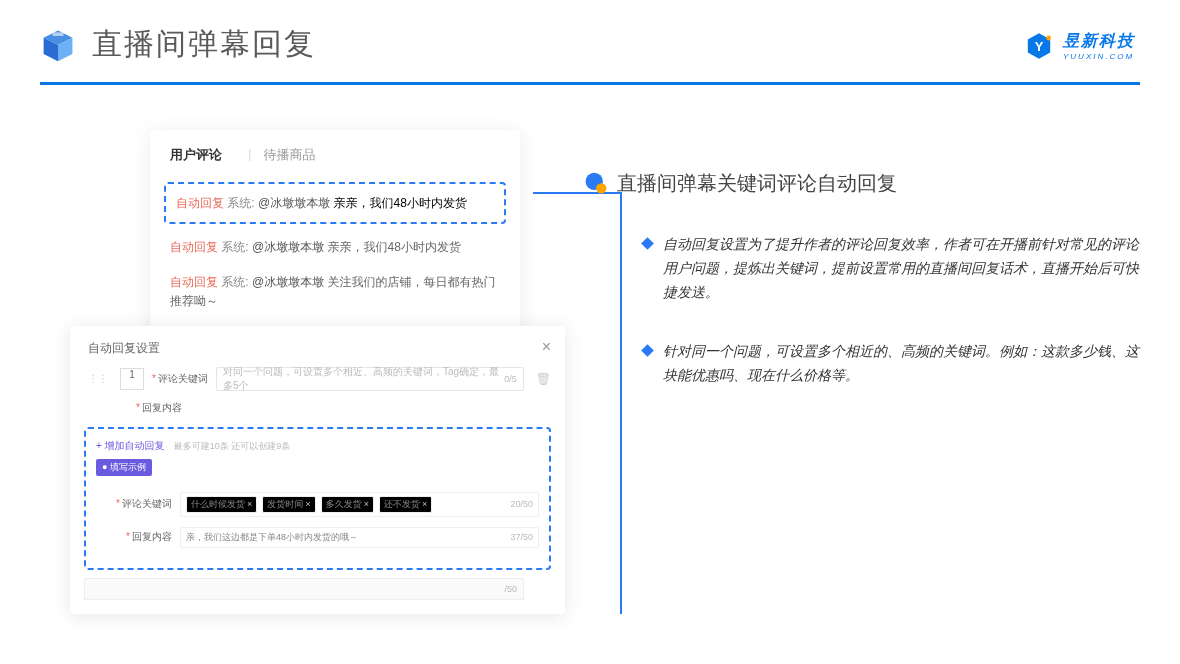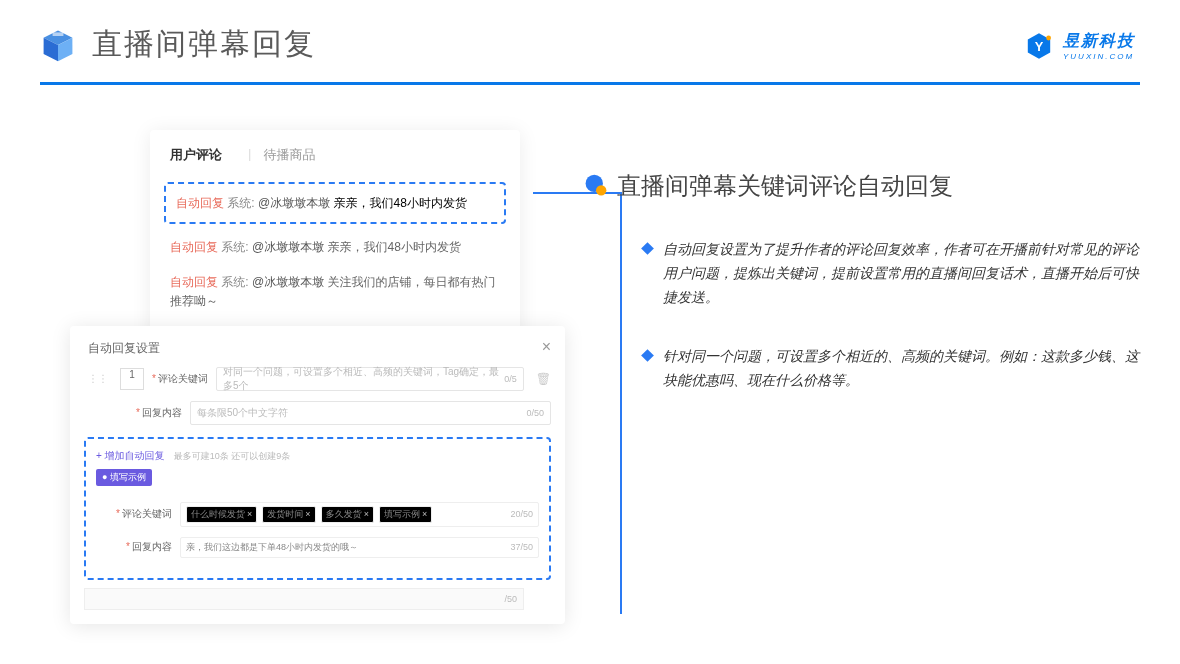--- a/index.html
+++ b/index.html
@@ -43,21 +43,21 @@
 .example-badge{display:inline-block;background:#6a5ae0;color:#fff;font-size:9px;padding:2px 6px;border-radius:2px;margin:6px 0;}
 .tag{display:inline-block;background:#000000;border:1px solid #eee;font-size:9px;color:#888;padding:1px 4px;margin-right:2px;border-radius:2px;}
 .tag .x{color:#bbb;margin-left:2px;}
 .example-input{border:1px solid #eee;border-radius:2px;padding:3px 5px;display:flex;align-items:center;justify-content:space-between;flex:1;}
 .gray-block{background:#fafafa;border:1px solid #eee;height:22px;width:440px;margin-top:8px;display:flex;align-items:center;justify-content:flex-end;padding:0 6px;color:#bbb;font-size:9px;}
 .connector{position:absolute;border:1px solid #2a7af3;pointer-events:none;}
 .conn-v1{left:550px;top:62px;width:0;height:422px;border-width:0 0 0 2px;border-style:solid;}
 .conn-h1{left:463px;top:62px;width:87px;height:0;border-width:2px 0 0 0;border-style:solid;}
 .right-panel{position:absolute;left:583px;top:40px;right:40px;}
 .chat-icon{display:inline-block;width:26px;height:26px;vertical-align:middle;margin-right:8px;position:relative;}
-.section-title{font-size:24px;color:#444;font-weight:500;display:flex;align-items:center;}
+.section-title{font-size:20px;color:#444;font-weight:500;display:flex;align-items:center;}
 .bullet-list{margin-top:36px;padding-left:60px;}
 .bullet-item{position:relative;font-size:14px;color:#333;line-height:1.7;margin-bottom:36px;padding-left:20px;font-style:italic;}
 .diamond{position:absolute;left:0;top:6px;width:9px;height:9px;background:#2a7af3;transform:rotate(45deg);}
 </style>
 </head>
 <body>
 
 <div class="header">
   <div class="cube">
     <svg viewBox="0 0 40 40">
@@ -124,40 +124,36 @@
         <div class="form-label"><span class="star">*</span><span>评论关键词</span></div>
         <div class="text-input">
           <span>对同一个问题，可设置多个相近、高频的关键词，Tag确定，最多5个</span>
           <span class="counter">0/5</span>
         </div>
         <span class="trash">🗑</span>
       </div>
 
       <div class="form-row" style="padding-left:42px;">
         <div class="form-label"><span class="star">*</span><span>回复内容</span></div>
-        <div class="text-input">
-          <span>每条限50个中文字符</span>
-          <span class="counter">0/50</span>
-        </div>
       </div>
 
       <div class="dashed-section">
         <div>
           <span class="add-link">+ 增加自动回复</span>
           <span class="hint-gray">最多可建10条 还可以创建9条</span>
         </div>
         <div class="example-badge">● 填写示例</div>
         <div class="form-row" style="padding-left:20px;">
           <div class="form-label"><span class="star">*</span><span>评论关键词</span></div>
           <div class="example-input">
             <span>
               <span class="tag"><span>什么时候发货</span><span class="x">×</span></span>
               <span class="tag"><span>发货时间</span><span class="x">×</span></span>
               <span class="tag"><span>多久发货</span><span class="x">×</span></span>
-              <span class="tag"><span>填写示例</span><span class="x">×</span></span>
+              <span class="tag"><span>还不发货</span><span class="x">×</span></span>
             </span>
             <span class="counter">20/50</span>
           </div>
         </div>
         <div class="form-row" style="padding-left:20px;">
           <div class="form-label"><span class="star">*</span><span>回复内容</span></div>
           <div class="example-input">
             <span style="color:#888;font-size:9px;">亲，我们这边都是下单48小时内发货的哦～</span>
             <span class="counter">37/50</span>
           </div>

